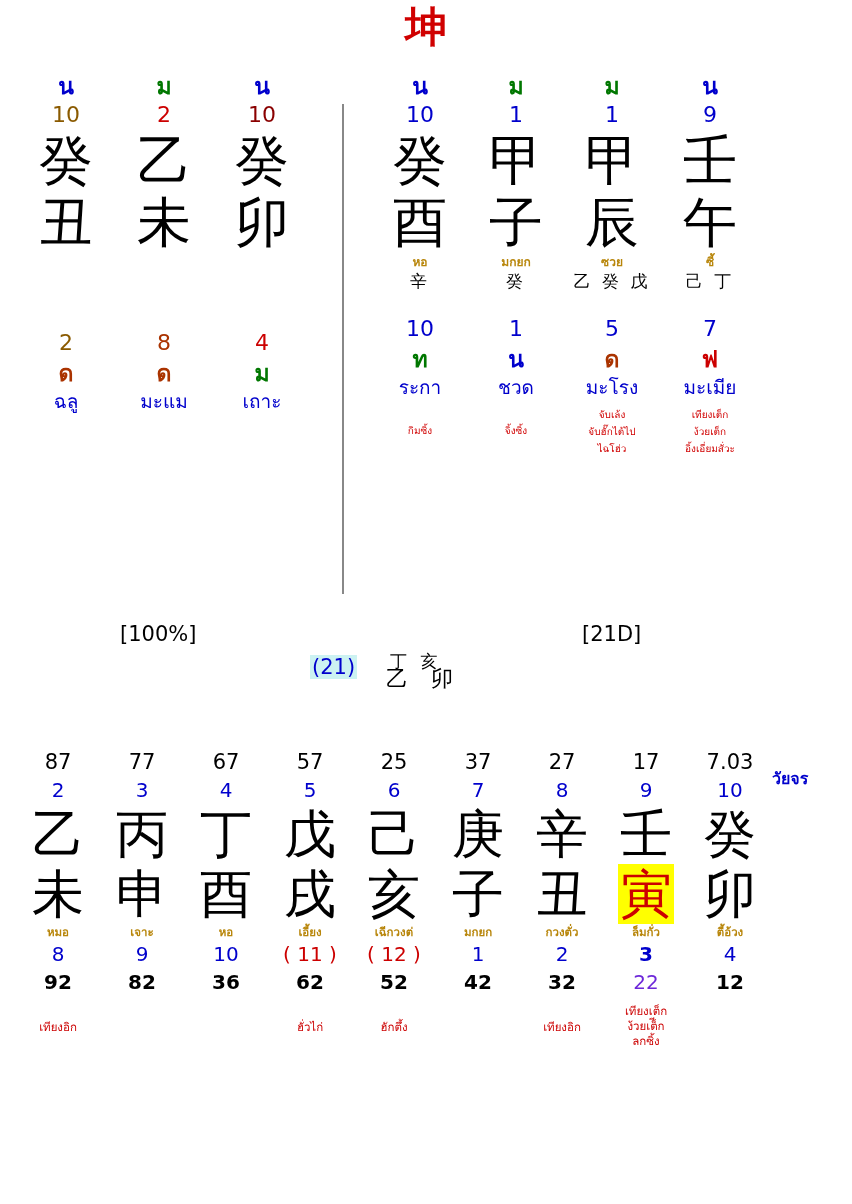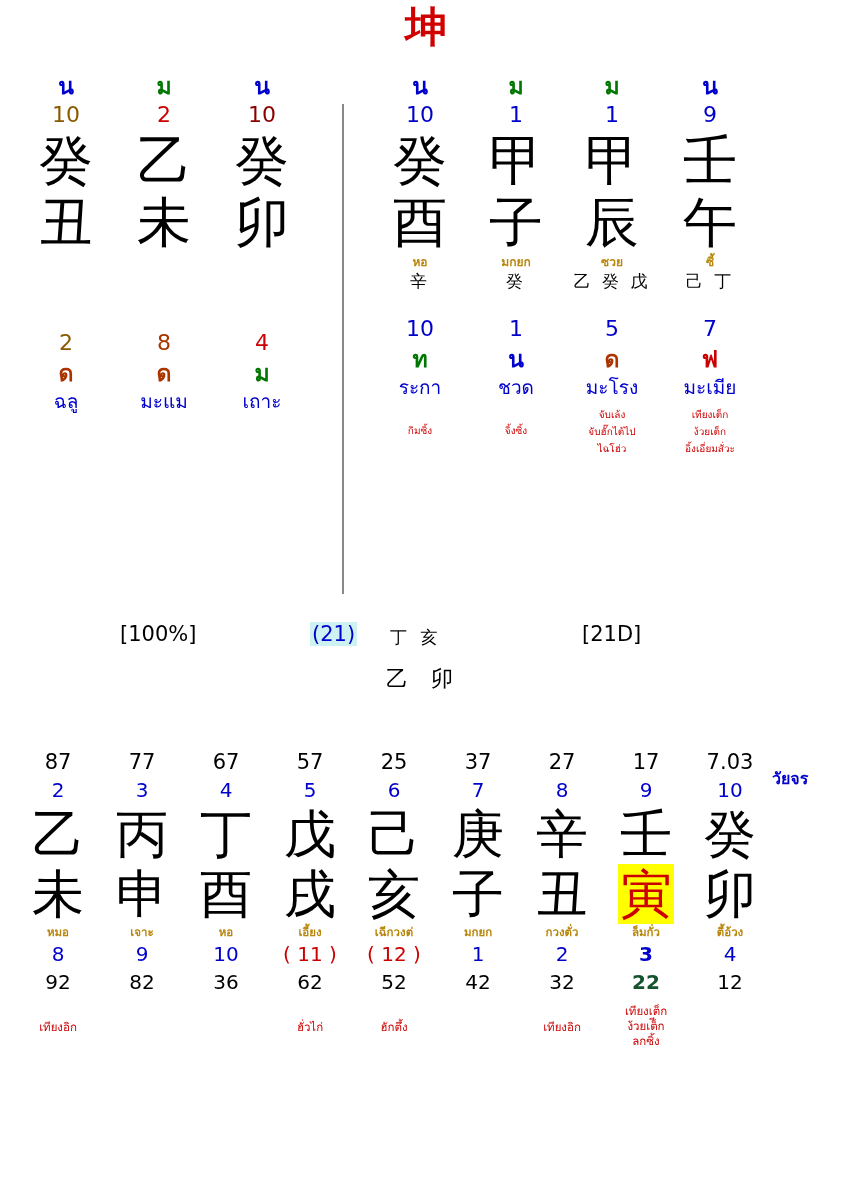--- a/index.html
+++ b/index.html
@@ -108,27 +108,29 @@
     position: absolute;
     font-size: 21px;
     color: #000;
   }
   .paren21 {
     position: absolute;
     font-size: 21px;
     color: #0000cc;
     background: #ccf2f2;
     padding: 0 2px;
+    margin-top: 33px;
   }
   .small-hz {
     position: absolute;
     font-family: "DejaVu Serif", "Liberation Serif", serif;
     font-size: 17px;
     color: #000;
     letter-spacing: 4px;
+    margin-top: 24px;
   }
   .mid-hz {
     position: absolute;
     font-family: "DejaVu Serif", "Liberation Serif", serif;
     font-size: 22px;
     color: #000;
     letter-spacing: 8px;
   }
 
   
@@ -167,37 +169,38 @@
   }
   .bnum2 {
     font-size: 20px;
     line-height: 28px;
     color: #0000cc;
   }
   .bnum3 {
     font-size: 20px;
     line-height: 28px;
     color: #000;
+    font-weight: bold;
   }
   .bnote {
     font-size: 11.5px;
     line-height: 15px;
     color: #cc0000;
   }
   .hl {
     background: #ffff00;
     color: #cc0000;
     padding: 0 2px;
   }
   .paren-red {
     color: #cc0000;
     text-align: center;
   }
   .bold-blue { color: #0000cc; font-weight: 700; }
-  .bold-red { color: #14532d; font-weight: 700; }
+  .bold-red { color: #6d28d9; font-weight: 400; }
   .vaijorn {
     position: absolute;
     font-size: 16px;
     color: #0000cc;
     font-weight: 700;
   }
 </style>
 </head>
 <body>
 

